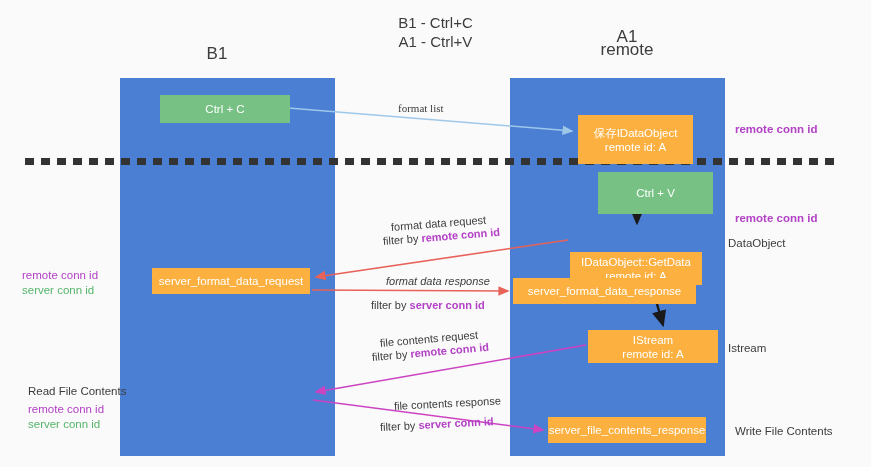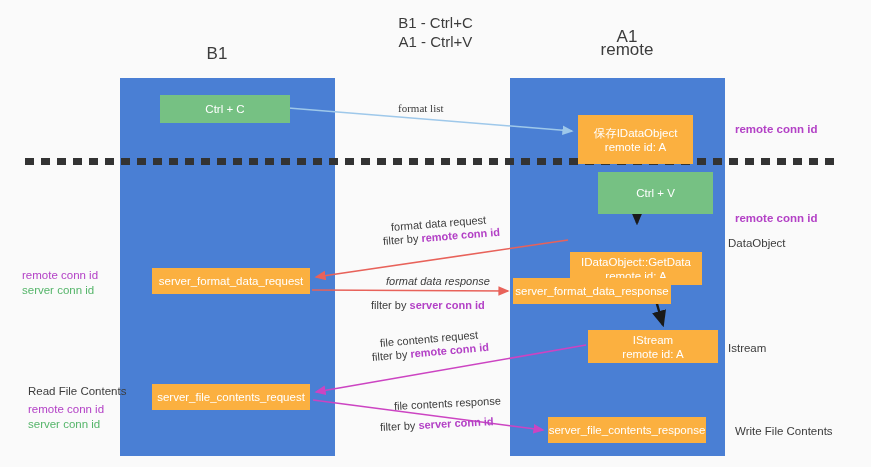--- a/index.html
+++ b/index.html
@@ -44,21 +44,21 @@
   }
   .node.green{background:#76c183;}
   .node.orange{background:#fbb040;}
   .node .l2{display:block;}
 
   #n-ctrlc{left:160px;top:95px;width:130px;height:28px;}
   #n-dataobj{left:578px;top:115px;width:115px;height:49px;}
   #n-ctrlv{left:578px;top:172px;width:115px;height:42px;margin-left:20px;}
   #n-getdata{left:570px;top:228px;width:132px;height:33px;margin-top:24px;}
   #n-fmtreq{left:152px;top:268px;width:158px;height:26px;}
-  #n-fmtres{left:513px;top:278px;width:158px;height:26px;}
+  #n-fmtres{left:513px;top:278px;width:183px;height:26px;}
   #n-istream{left:588px;top:330px;width:130px;height:33px;}
   #n-filereq{left:152px;top:384px;width:158px;height:26px;}
   #n-fileres{left:548px;top:417px;width:158px;height:26px;}
 
   
   .side{position:absolute;font-size:11.5px;line-height:15px;}
   .side.bold{font-weight:bold;}
   .purple{color:#b341c6;}
   .green-t{color:#55b56a;}
   .dark{color:#3c3c3c;}
@@ -165,23 +165,20 @@
 
   <div class="node orange" id="n-fmtres">
     <span>server_format_data_response</span>
   </div>
 
   <div class="node orange" id="n-istream">
     <span>IStream</span>
     <span class="l2">remote id: A</span>
   </div>
 
-  <div class="node orange" id="n-filereq">
-    <span>server_file_contents_request</span>
-  </div>
 
   <div class="node orange" id="n-fileres">
     <span>server_file_contents_response</span>
   </div>
 
   <div class="alabel" id="al-formatlist">
     <span>format list</span>
   </div>
 
   <div class="alabel" id="al-fdreq">

